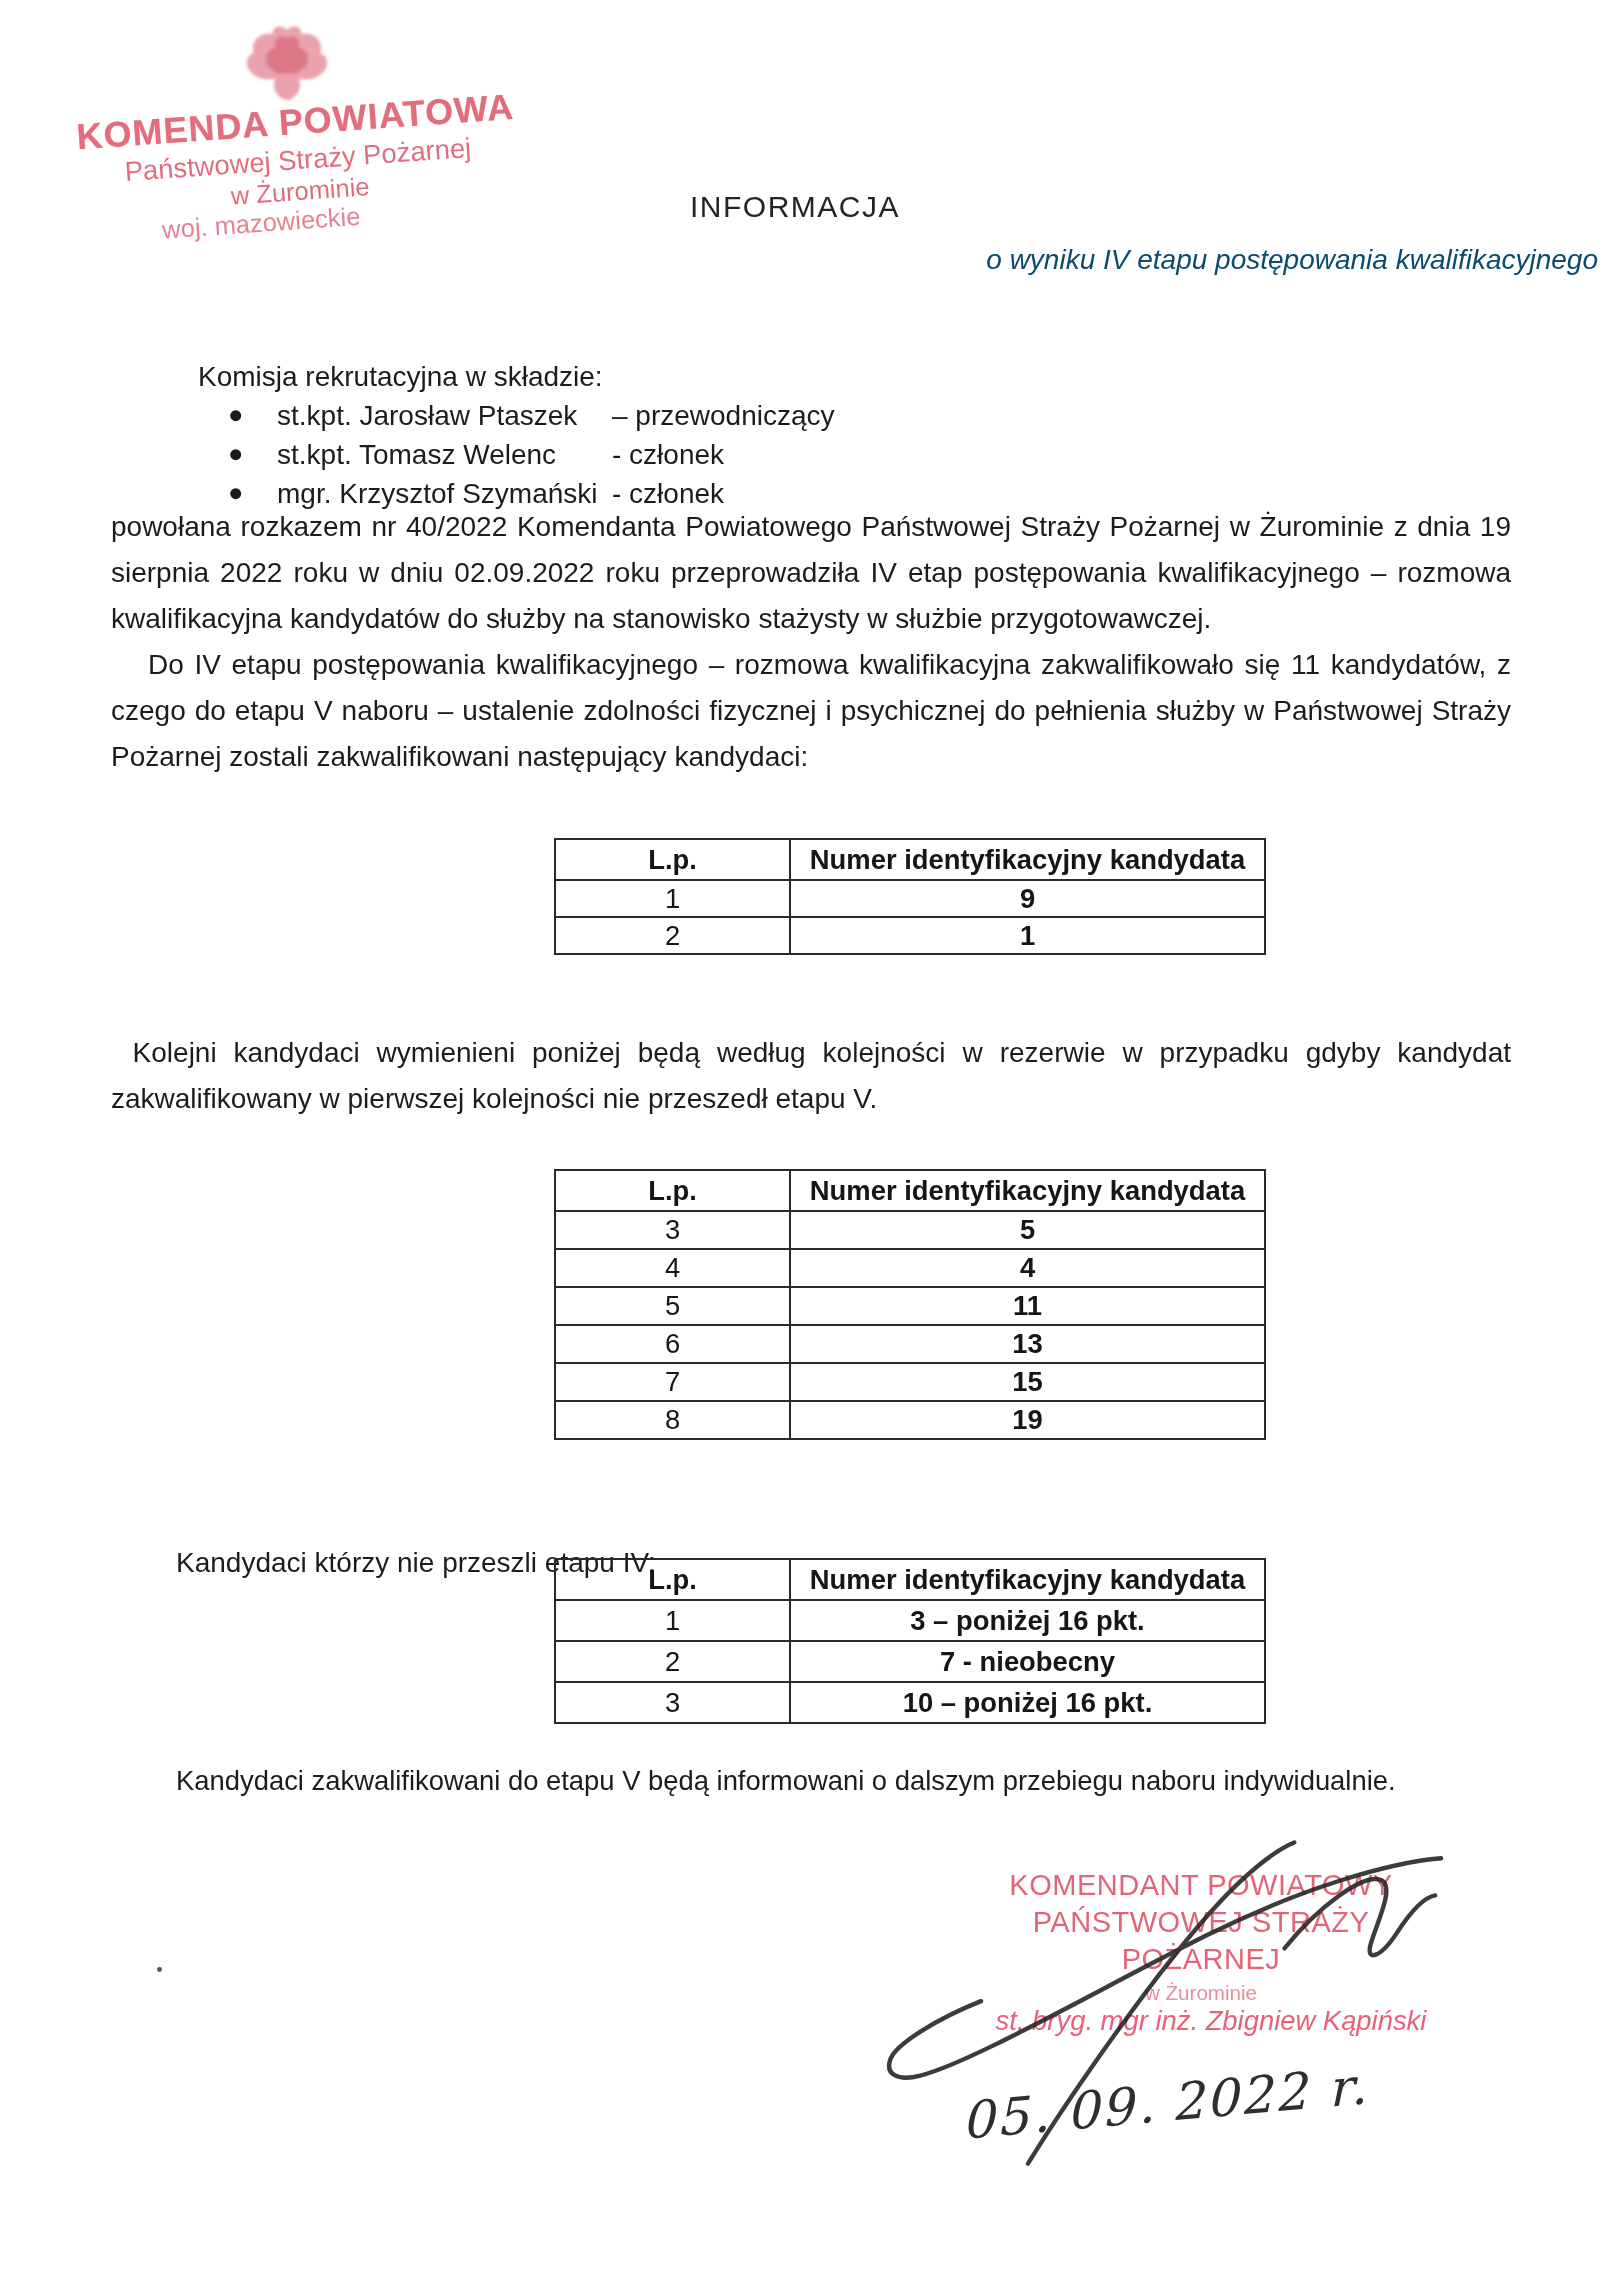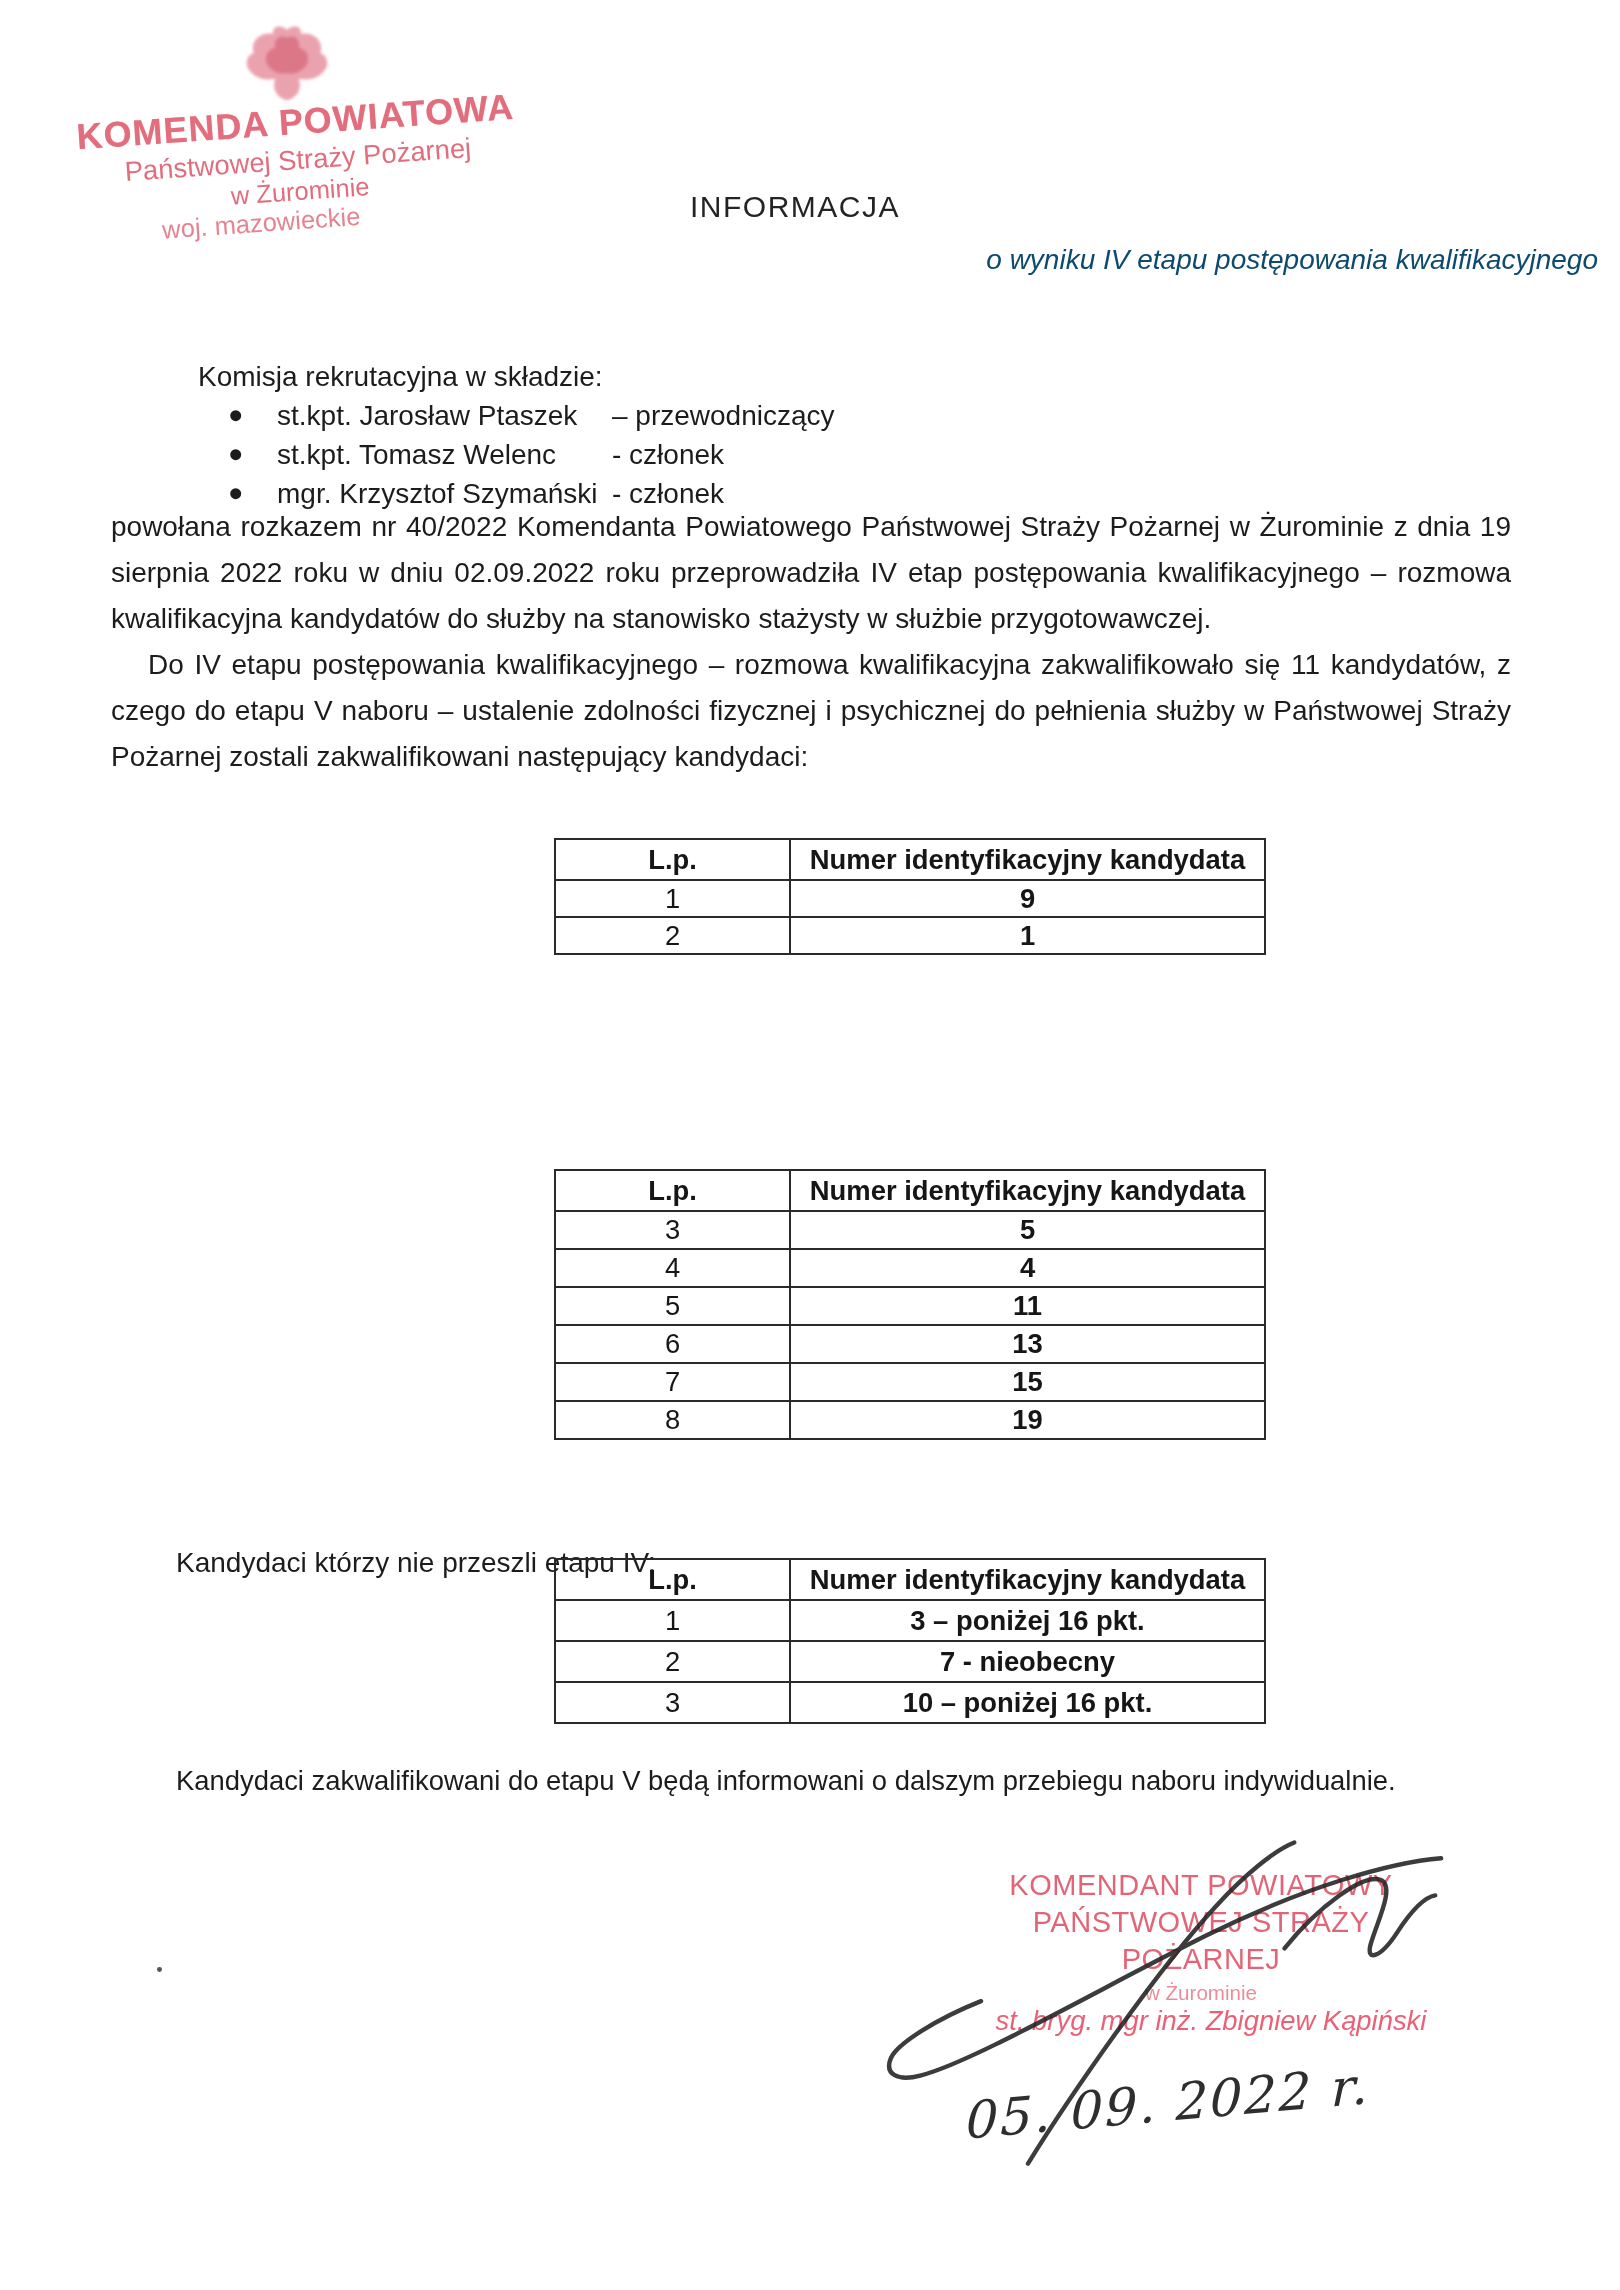--- a/index.html
+++ b/index.html
@@ -142,20 +142,21 @@
           <td class="col-lp">1</td>
           <td class="col-num">9</td>
         </tr>
         <tr>
           <td class="col-lp">2</td>
           <td class="col-num">1</td>
         </tr>
       </tbody>
   </table>
 
+  <div class="abs reserve-note">Kolejni kandydaci wymienieni poniżej będą według kolejności w rezerwie w przypadku gdyby kandydat zakwalifikowany w pierwszej kolejności nie przeszedł etapu V.</div>
 
   <table class="doc" id="table-reserve">
     <colgroup>
         <col class="c1">
         <col class="c2">
       </colgroup>
     <thead>
       <tr>
         <th>L.p.</th>
         <th>Numer identyfikacyjny kandydata</th>

